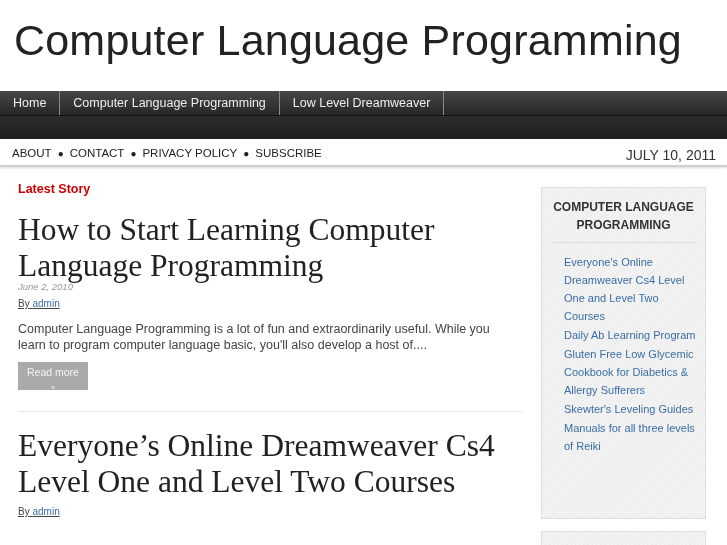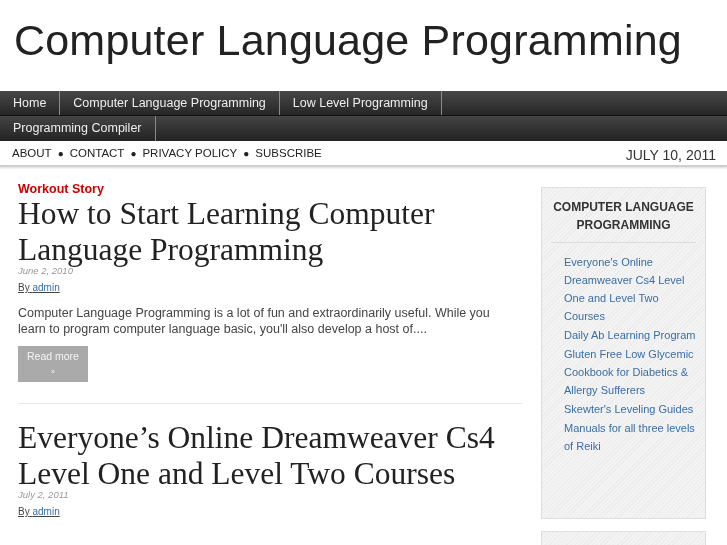--- a/index.html
+++ b/index.html
@@ -37,27 +37,27 @@
     .subnav-dot { font-size: 10px; color: #222; margin: 0 6px; }
     .subnav-date { position: absolute; right: 11px; top: 6px; font-size: 14px; color: #333; }
 
     .main { position: absolute; left: 18px; top: 182px; width: 504px; }
     .latest-label { font-size: 12.5px; font-weight: bold; color: #cc0000; }
     .post-title {
       font-family: "Liberation Serif", serif; font-size: 31.5px; line-height: 36px;
       color: #222; font-weight: normal; cursor: pointer;
     }
     .post { }
-    .p1 .post-title { margin-top: 0; }
+    .p1 .post-title { margin-top: 16px; }
     .post-date { font-size: 9.5px; font-style: italic; color: #999; margin-top: -3px; }
     .post-byline { font-size: 10px; color: #444; margin-top: 6px; text-decoration: underline; }
     .post-author { color: #3a6ea5; cursor: pointer; }
     .post-excerpt { font-size: 12.5px; line-height: 16px; color: #444; margin-top: 12px; width: 500px; }
     .read-more {
-      display: block; width: 70px; height: 36px; margin-top: 9px;
+      display: block; width: 70px; height: 28px; margin-top: 9px;
       background: #aaaaaa; color: #f4f4f4; font-size: 10.5px; text-align: center;
       padding-top: 4px; cursor: pointer;
     }
     .read-more .arrow { display: block; font-size: 7px; margin-top: 6px; }
     .divider { height: 1px; background: #e8e8e8; margin-top: 21px; width: 504px; }
     .p2 { margin-top: 16px; }
 
     .sidebar {
       position: absolute; left: 541px; top: 187px; width: 165px; height: 332px;
       border: 1px solid #dedede;
@@ -78,61 +78,57 @@
   </style>
 </head>
 <body>
 
 <div class="site-title">Computer Language Programming</div>
 
 <div class="nav">
   <div class="nav-row r1">
     <div class="nav-item">Home</div>
     <div class="nav-item">Computer Language Programming</div>
-    <div class="nav-item">Low Level Programming</div>
-  </div>
-  <div class="nav-row r2">
-    <div class="nav-item">Programming Compiler</div>
+    <div class="nav-item">Low Level Dreamweaver</div>
   </div>
 </div>
 
 <div class="subnav">
   <div class="subnav-links">
     <span class="subnav-link">About</span>
     <span class="subnav-dot">●</span>
     <span class="subnav-link">Contact</span>
     <span class="subnav-dot">●</span>
     <span class="subnav-link">Privacy Policy</span>
     <span class="subnav-dot">●</span>
     <span class="subnav-link">Subscribe</span>
   </div>
   <div class="subnav-date">JULY 10, 2011</div>
 </div>
 
 <div class="main">
-  <div class="latest-label">Workout Story</div>
+  <div class="latest-label">Latest Story</div>
 
   <div class="post p1">
     <h2 class="post-title">How to Start Learning Computer Language Programming</h2>
     <div class="post-date">June 2, 2010</div>
     <div class="post-byline">
       <span>By</span>
       <span class="post-author">admin</span>
     </div>
     <p class="post-excerpt">Computer Language Programming is a lot of fun and extraordinarily useful. While you learn to program computer language basic, you'll also develop a host of....</p>
     <div class="read-more">
       <span>Read more</span>
       <span class="arrow">»</span>
     </div>
     <div class="divider"></div>
   </div>
 
   <div class="post p2">
     <h2 class="post-title">Everyone’s Online Dreamweaver Cs4 Level One and Level Two Courses</h2>
-    <div class="post-date">July 2, 2011</div>
     <div class="post-byline">
       <span>By</span>
       <span class="post-author">admin</span>
     </div>
   </div>
 </div>
 
 <div class="sidebar">
   <div class="widget-title">COMPUTER LANGUAGE PROGRAMMING</div>
   <ul class="widget-list">

